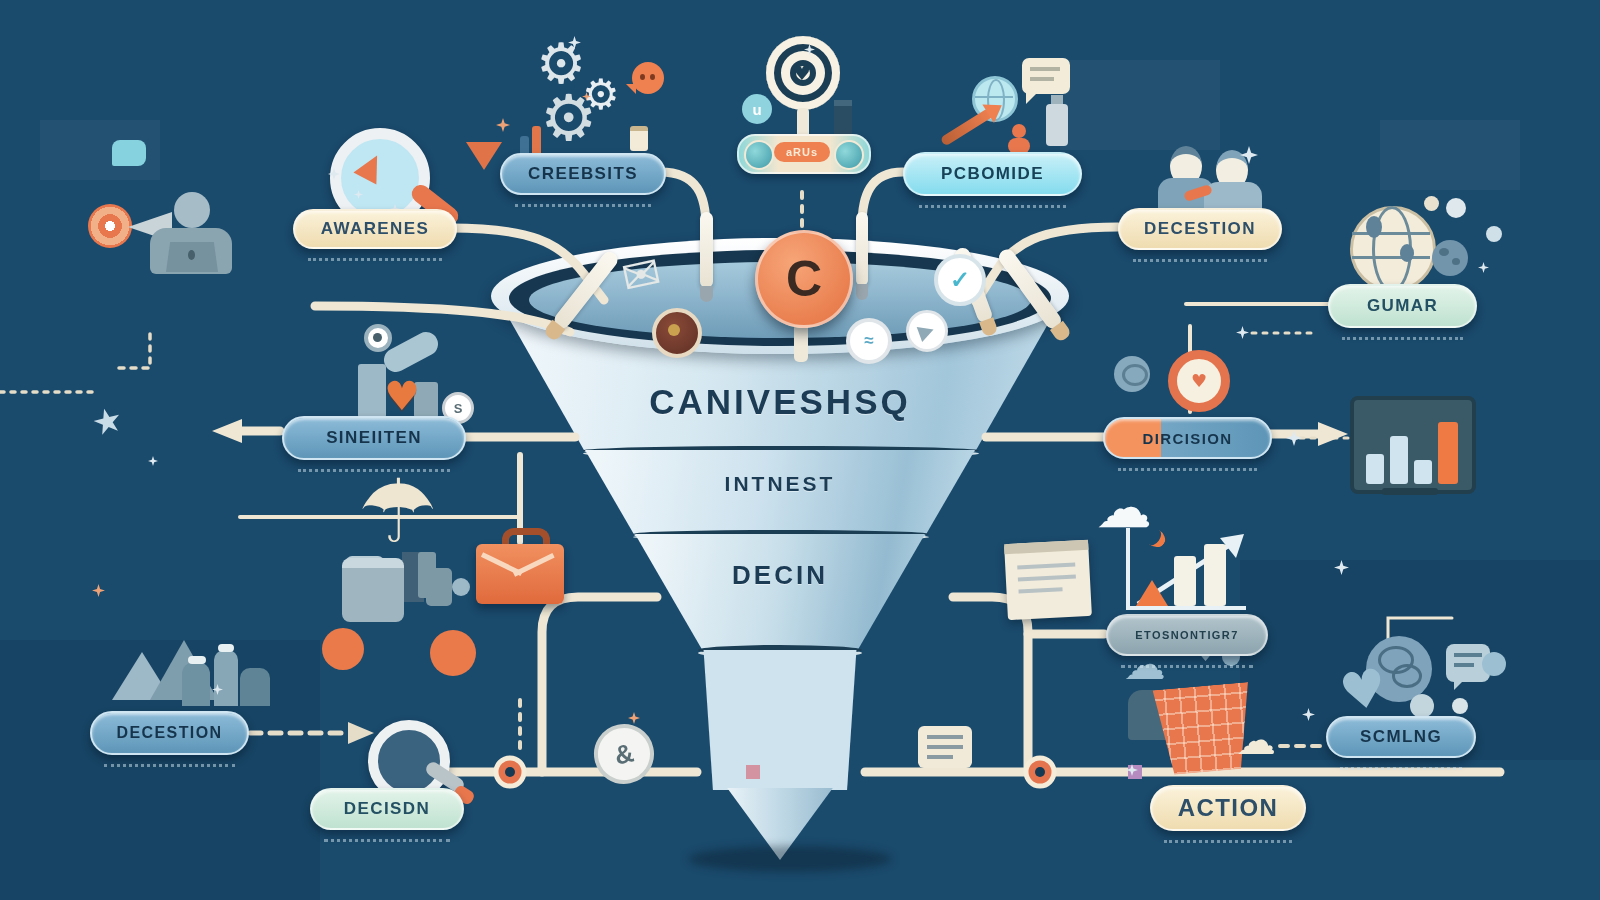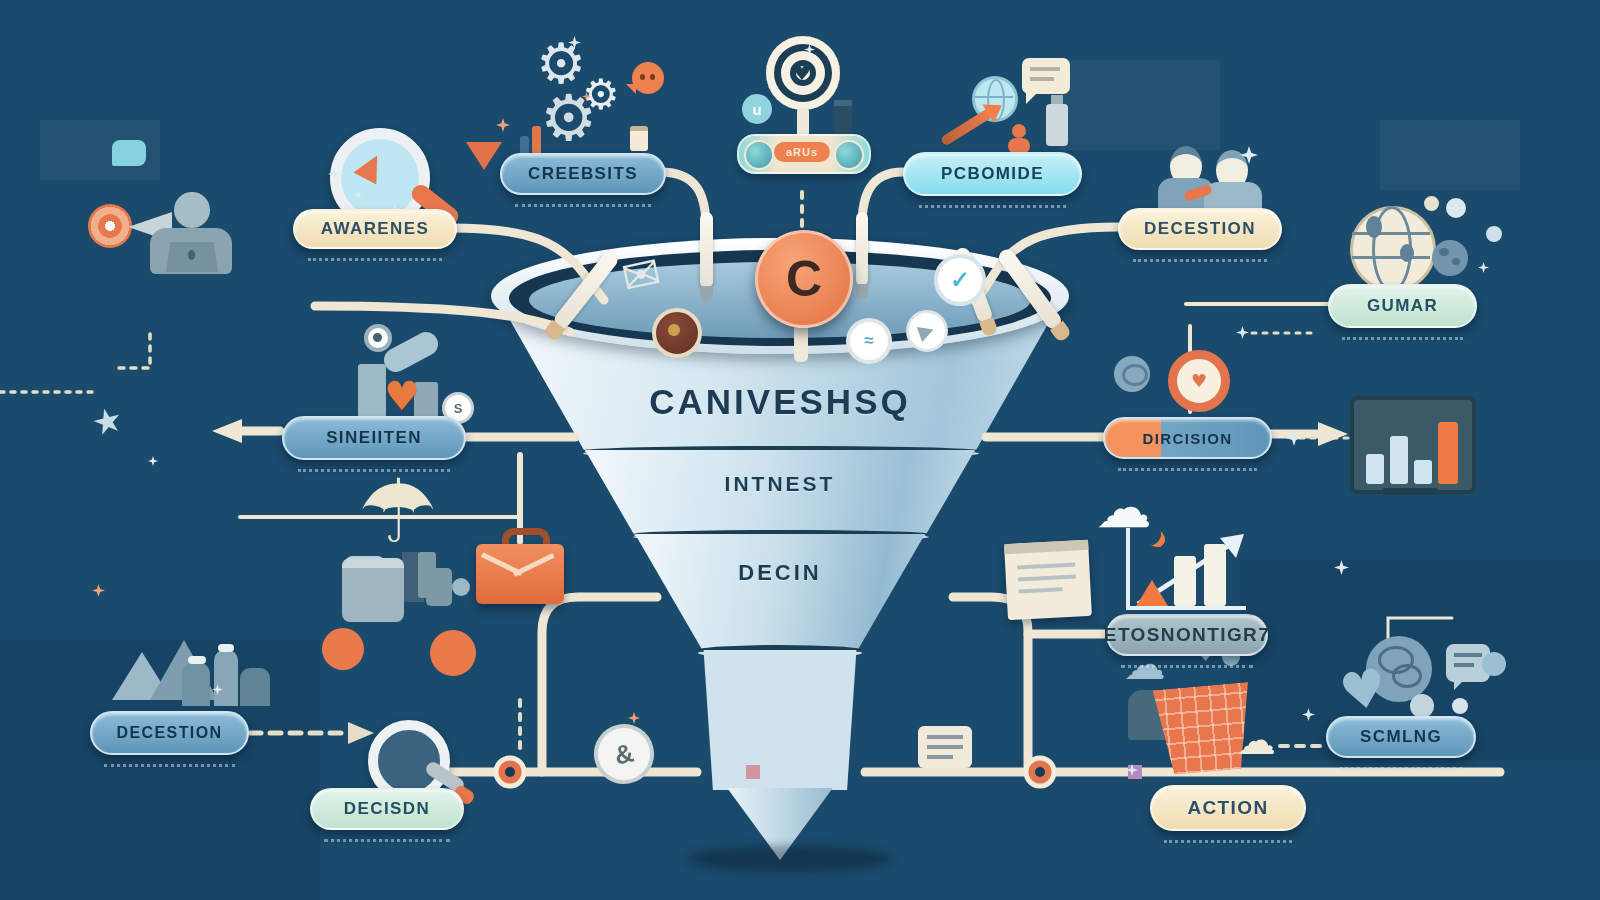--- a/index.html
+++ b/index.html
@@ -87,21 +87,21 @@
     <div class="tier t3"></div>
     <div class="band" style="left:698px;top:645px;width:164px;height:10px;"></div>
     <div class="abs spout"></div>
     <div class="abs tip"></div>
     <div class="abs fshadow"></div>
     <div class="abs mouthO"></div>
     <div class="abs mouthI"></div>
     <div class="abs liquid"></div>
     <div class="flabel" style="left:560px;top:382px;width:440px;font-size:35px;letter-spacing:3px;">CANIVESHSQ</div>
     <div class="flabel" style="left:600px;top:472px;width:360px;font-size:21px;letter-spacing:3px;">INTNEST</div>
-    <div class="flabel" style="left:640px;top:560px;width:280px;font-size:22px;letter-spacing:3px;">DECIN</div>
+    <div class="flabel" style="left:640px;top:560px;width:280px;font-size:26px;letter-spacing:3px;">DECIN</div>
   </div>
 
   <svg class="abs" style="left:0;top:0;" width="1600" height="900" viewBox="0 0 1600 900">
     <g stroke="#efe7d4" stroke-width="9" fill="none" stroke-linecap="round">
       <path d="M450,228 C530,228 560,242 584,274 L604,300"></path>
       <path d="M660,172 C698,172 706,196 706,228 L706,262"></path>
       <path d="M903,172 C870,172 862,196 862,226 L862,256"></path>
       <path d="M1118,227 C1038,227 1012,244 994,274 L976,302"></path>
       <path d="M315,306 C440,306 525,312 570,332"></path>
       <path d="M575,437 L462,437"></path>
@@ -386,19 +386,19 @@
   <div class="sp" style="left:1478px;top:262px;width:11px;height:11px;"></div>
   <div class="sp spo" style="left:582px;top:92px;width:9px;height:9px;"></div>
 
   <div class="pill cream" style="left:293px;top:209px;width:160px;height:36px;">AWARENES</div>
   <div class="pill bluep" style="left:500px;top:153px;width:162px;height:38px;">CREEBSITS</div>
   <div class="pill cyanp" style="left:903px;top:152px;width:175px;height:40px;">PCBOMIDE</div>
   <div class="pill cream" style="left:1118px;top:208px;width:160px;height:38px;">DECESTION</div>
   <div class="pill mintp" style="left:1328px;top:284px;width:145px;height:40px;">GUMAR</div>
   <div class="pill bluep" style="left:282px;top:416px;width:180px;height:40px;">SINEIITEN</div>
   <div class="pill duop" style="left:1103px;top:417px;width:165px;height:38px;font-size:15px;">DIRCISION</div>
-  <div class="pill steelp" style="left:1106px;top:614px;width:158px;height:38px;font-size:19px;">ETOSNONTIGR7</div>
+  <div class="pill steelp" style="left:1106px;top:614px;width:158px;height:38px;font-size:11px;">ETOSNONTIGR7</div>
   <div class="pill bluep" style="left:90px;top:711px;width:155px;height:40px;font-size:16px;">DECESTION</div>
   <div class="pill mintp" style="left:310px;top:788px;width:150px;height:38px;">DECISDN</div>
-  <div class="pill cream" style="left:1150px;top:785px;width:152px;height:42px;font-size:19px;">ACTION</div>
+  <div class="pill cream" style="left:1150px;top:785px;width:152px;height:42px;font-size:24px;">ACTION</div>
   <div class="pill bluep" style="left:1326px;top:716px;width:146px;height:38px;">SCMLNG</div>
 
 </div>
 
 </body></html>

